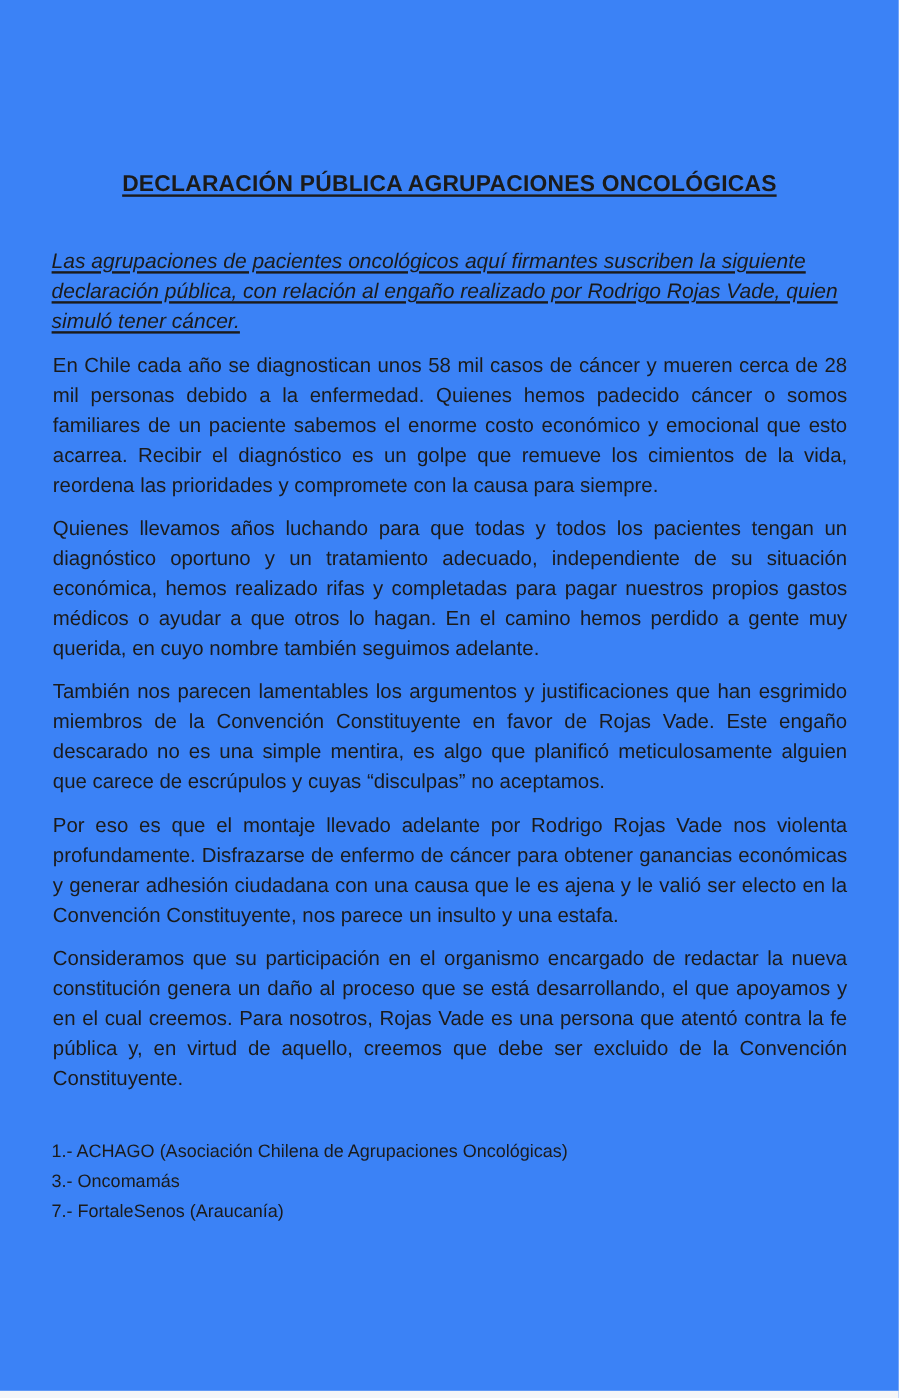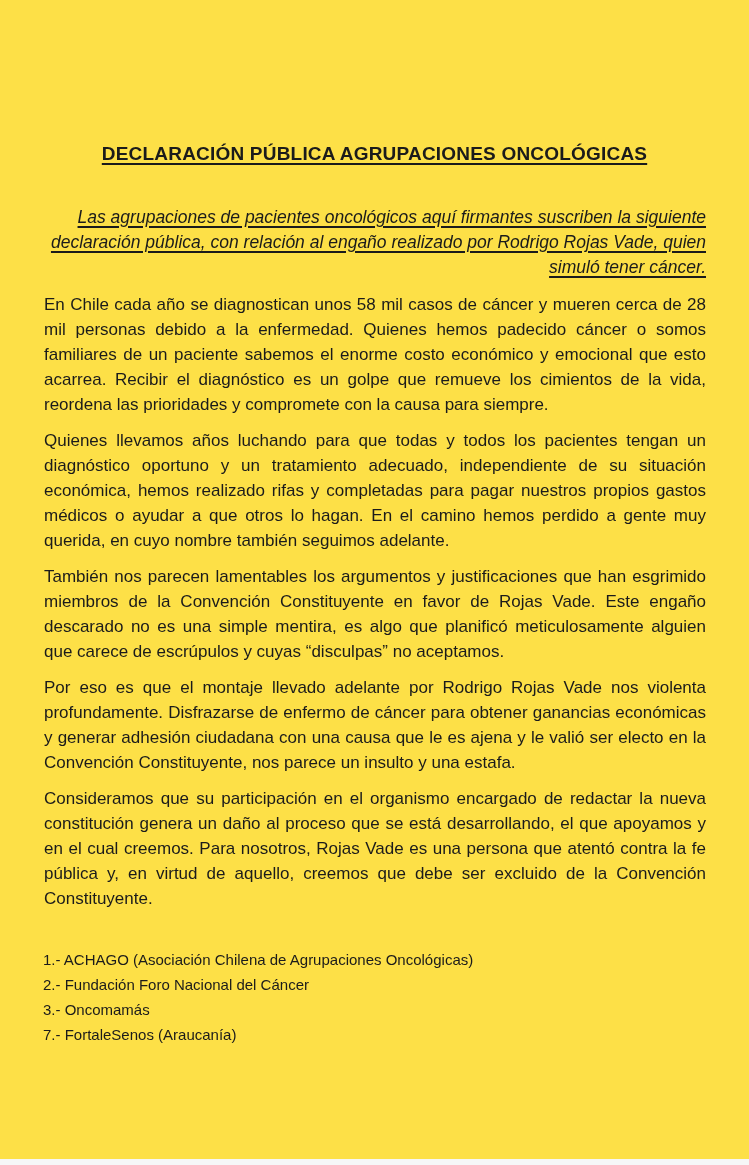--- a/index.html
+++ b/index.html
@@ -13,37 +13,37 @@
     font-family: "Liberation Sans", "DejaVu Sans", sans-serif;
     color: #1b1b1b;
     position: relative;
     overflow: hidden;
   }
   .page {
     box-sizing: border-box;
     width: 749px;
     height: 1165px;
     padding: 142px 43px 0 43px;
-    background: #fde047;
+    background: #3b82f6;
   }
   .doc-title {
     font-size: 19px;
     font-weight: bold;
     text-align: center;
     letter-spacing: 0.2px;
     text-decoration: underline;
     text-decoration-thickness: 2px;
     text-underline-offset: 3px;
     margin: 0 0 39px 0;
     line-height: 24px;
   }
   .doc-subtitle {
     font-size: 17.5px;
     font-style: italic;
-    text-align: right;
+    text-align: left;
     text-decoration: underline;
     text-decoration-thickness: 1.5px;
     text-underline-offset: 3px;
     line-height: 25px;
     margin: 0 0 12px 0;
   }
   .body-text .para {
     font-size: 17px;
     line-height: 25px;
     text-align: justify;
@@ -78,20 +78,19 @@
   <div class="body-text">
       <p class="para">En Chile cada año se diagnostican unos 58 mil casos de cáncer y mueren cerca de 28 mil personas debido a la enfermedad. Quienes hemos padecido cáncer o somos familiares de un paciente sabemos el enorme costo económico y emocional que esto acarrea. Recibir el diagnóstico es un golpe que remueve los cimientos de la vida, reordena las prioridades y compromete con la causa para siempre.</p>
       <p class="para">Quienes llevamos años luchando para que todas y todos los pacientes tengan un diagnóstico oportuno y un tratamiento adecuado, independiente de su situación económica, hemos realizado rifas y completadas para pagar nuestros propios gastos médicos o ayudar a que otros lo hagan. En el camino hemos perdido a gente muy querida, en cuyo nombre también seguimos adelante.</p>
       <p class="para">También nos parecen lamentables los argumentos y justificaciones que han esgrimido miembros de la Convención Constituyente en favor de Rojas Vade. Este engaño descarado no es una simple mentira, es algo que planificó meticulosamente alguien que carece de escrúpulos y cuyas “disculpas” no aceptamos.</p>
       <p class="para">Por eso es que el montaje llevado adelante por Rodrigo Rojas Vade nos violenta profundamente. Disfrazarse de enfermo de cáncer para obtener ganancias económicas y generar adhesión ciudadana con una causa que le es ajena y le valió ser electo en la Convención Constituyente, nos parece un insulto y una estafa.</p>
       <p class="para">Consideramos que su participación en el organismo encargado de redactar la nueva constitución genera un daño al proceso que se está desarrollando, el que apoyamos y en el cual creemos. Para nosotros, Rojas Vade es una persona que atentó contra la fe pública y, en virtud de aquello, creemos que debe ser excluido de la Convención Constituyente.</p>
     </div>
 
   <div class="signatories">
       <div class="signatory">1.- ACHAGO (Asociación Chilena de Agrupaciones Oncológicas)</div>
-      <div class="signatory">2.- Fundación Foro Nacional del Cáncer</div>
       <div class="signatory">3.- Oncomamás</div>
       <div class="signatory">7.- FortaleSenos (Araucanía)</div>
     </div>
 
 </div>
 
 <div class="bottom-strip"></div>
 
 </body></html>

